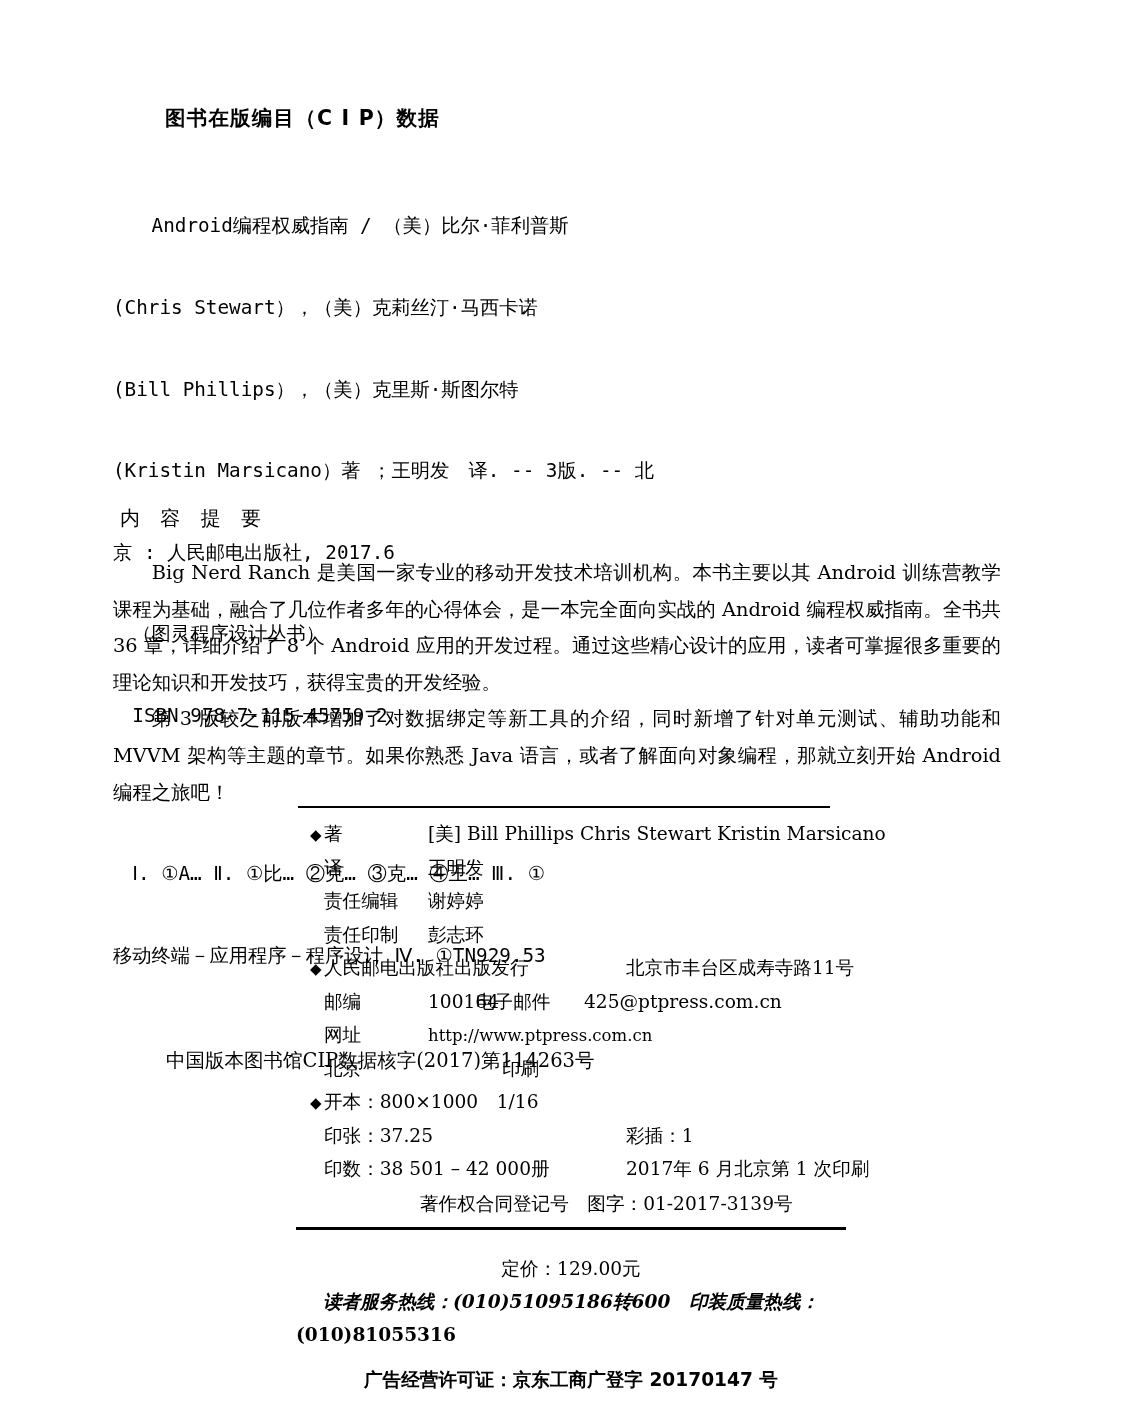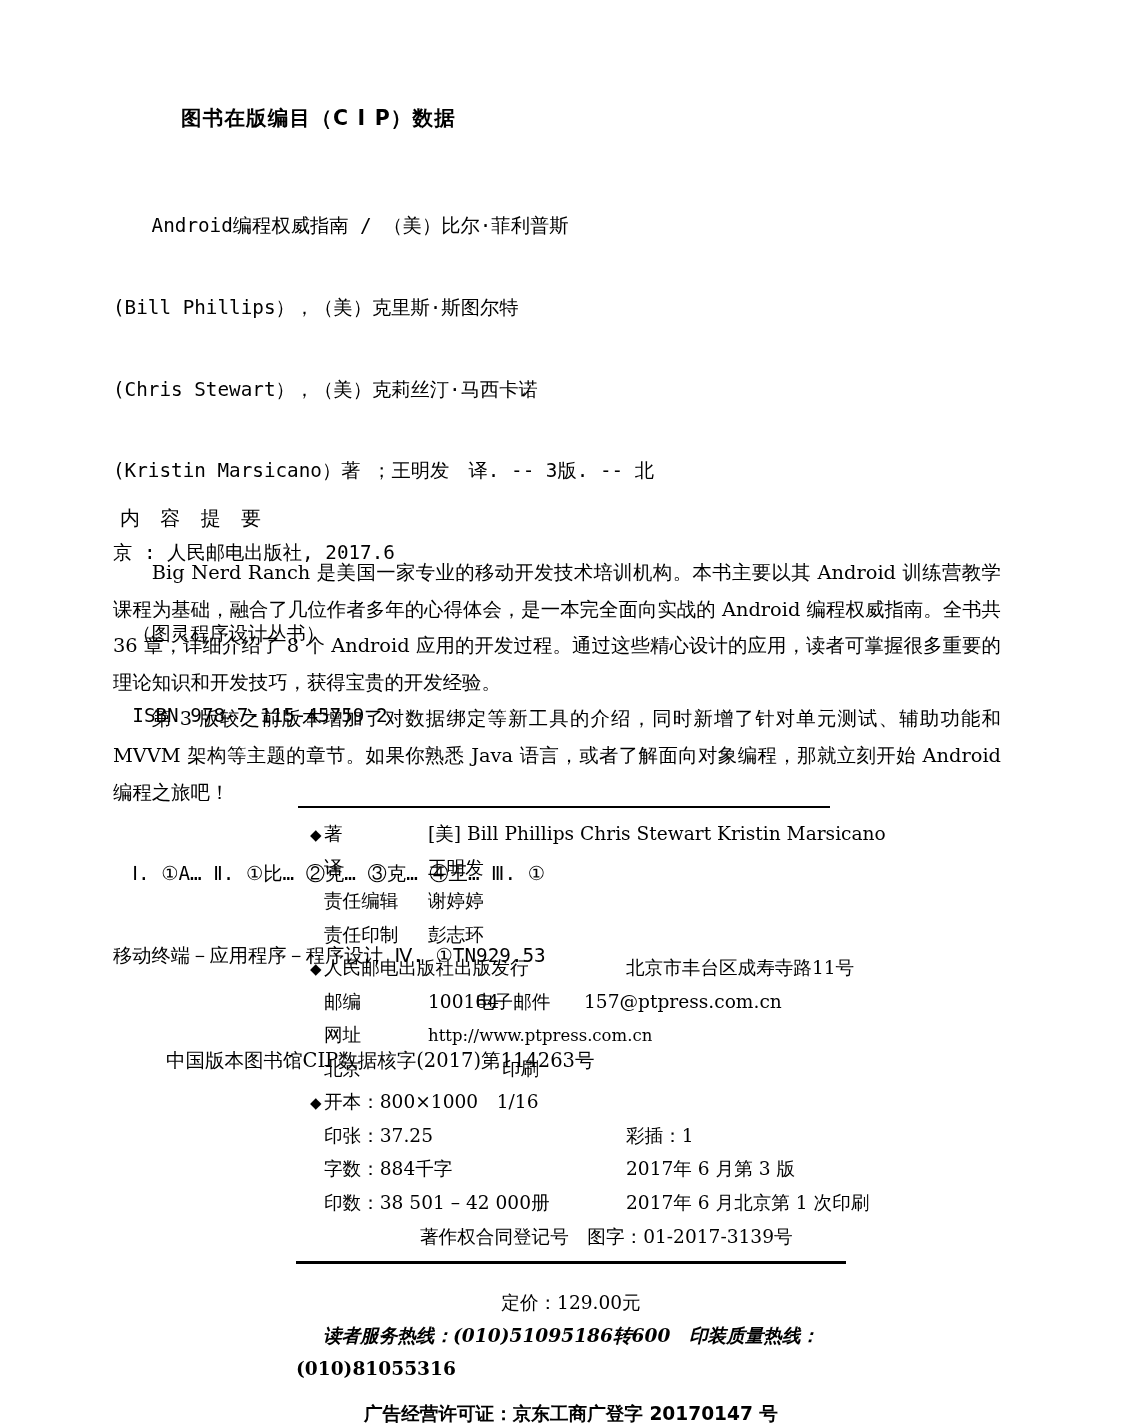--- a/index.html
+++ b/index.html
@@ -28,21 +28,21 @@
     position: absolute;
     left: 113px;
     top: 104px;
     width: 700px;
   }
   .cip-heading {
     font-family: "DejaVu Sans", "Liberation Sans", sans-serif;
     font-weight: bold;
     font-size: 20.5px;
     letter-spacing: 1.2px;
-    margin-left: 68px;
+    margin-left: 52px;
     margin-bottom: 26px;
     white-space: nowrap;
   }
   .cip-body {
     font-family: "DejaVu Sans Mono", "Liberation Mono", monospace;
     font-size: 19.3px;
     line-height: 27.2px;
     white-space: pre;
     letter-spacing: 0px;
   }
@@ -182,22 +182,22 @@
 </style>
 </head>
 <body>
 
 <div class="page">
 
   <div class="cip-block">
     <div class="cip-heading">图书在版编目（C I P）数据</div>
     <div class="cip-body">
       <div>　　Android编程权威指南 / （美）比尔·菲利普斯</div>
+      <div>(Chris Stewart），（美）克莉丝汀·马西卡诺</div>
       <div>(Bill Phillips），（美）克里斯·斯图尔特</div>
-      <div>(Chris Stewart），（美）克莉丝汀·马西卡诺</div>
       <div>(Kristin Marsicano）著 ；王明发　译. -- 3版. -- 北</div>
       <div>京 : 人民邮电出版社, 2017.6</div>
       <div>　（图灵程序设计丛书）</div>
       <div>　ISBN 978-7-115-45759-2</div>
     </div>
     <div class="cip-gap"></div>
     <div class="cip-core">
       <div>　Ⅰ. ①A… Ⅱ. ①比… ②克… ③克… ④王… Ⅲ. ①</div>
       <div>移动终端－应用程序－程序设计 Ⅳ. ①TN929.53</div>
     </div>
@@ -241,21 +241,21 @@
       <div class="row row-rel">
         <span class="bullet">◆</span>
         <span class="val">人民邮电出版社出版发行</span>
         <span class="val2">北京市丰台区成寿寺路11号</span>
       </div>
       <div class="row row-rel">
         <span class="bullet blank">◆</span>
         <span class="lbl">邮编</span>
         <span class="val">100164</span>
         <span style="position:absolute;left:180px">电子邮件</span>
-        <span style="position:absolute;left:288px">157@ptpress.com.cn</span>
+        <span style="position:absolute;left:288px">425@ptpress.com.cn</span>
       </div>
       <div class="row">
         <span class="bullet blank">◆</span>
         <span class="lbl">网址</span>
         <span class="val small-url">http://www.ptpress.com.cn</span>
       </div>
       <div class="row row-rel">
         <span class="bullet blank">◆</span>
         <span class="lbl">北京</span>
         <span class="val2" style="left:206px">印刷</span>
@@ -265,25 +265,20 @@
     <div>
       <div class="row row-rel">
         <span class="bullet">◆</span>
         <span class="val">开本：800×1000　1/16</span>
         <span class="val2"></span>
       </div>
       <div class="row row-rel">
         <span class="bullet blank">◆</span>
         <span class="val">印张：37.25</span>
         <span class="val2">彩插：1</span>
-      </div>
-      <div class="row row-rel">
-        <span class="bullet blank">◆</span>
-        <span class="val">字数：884千字</span>
-        <span class="val2">2017年 6 月第 3 版</span>
       </div>
       <div class="row row-rel">
         <span class="bullet blank">◆</span>
         <span class="val">印数：38 501 – 42 000册</span>
         <span class="val2">2017年 6 月北京第 1 次印刷</span>
       </div>
     </div>
 
     <div class="copyright-row">著作权合同登记号　图字：01-2017-3139号</div>
 

